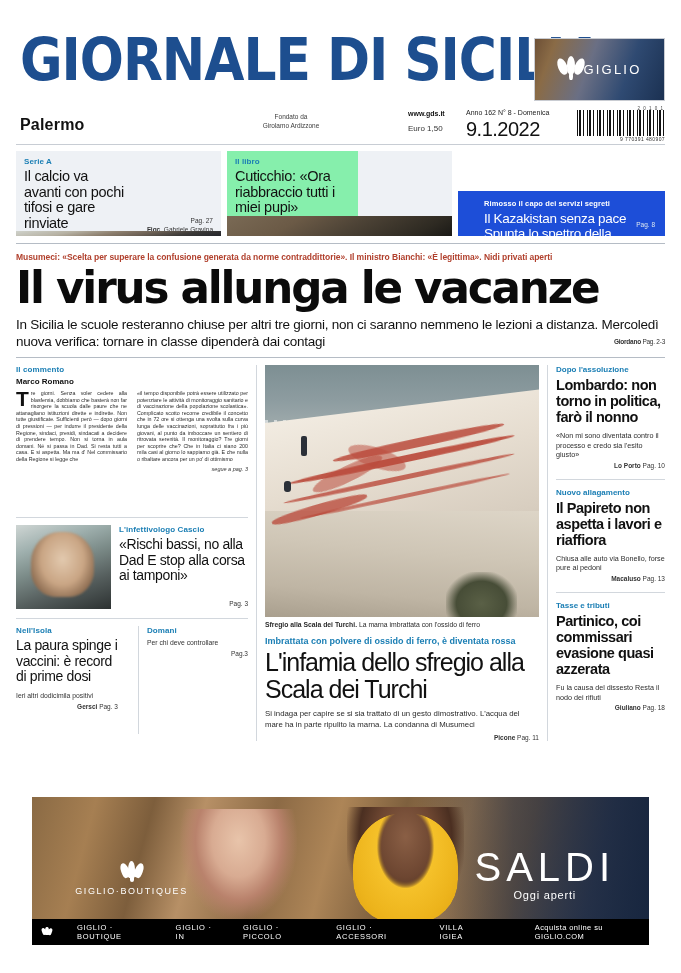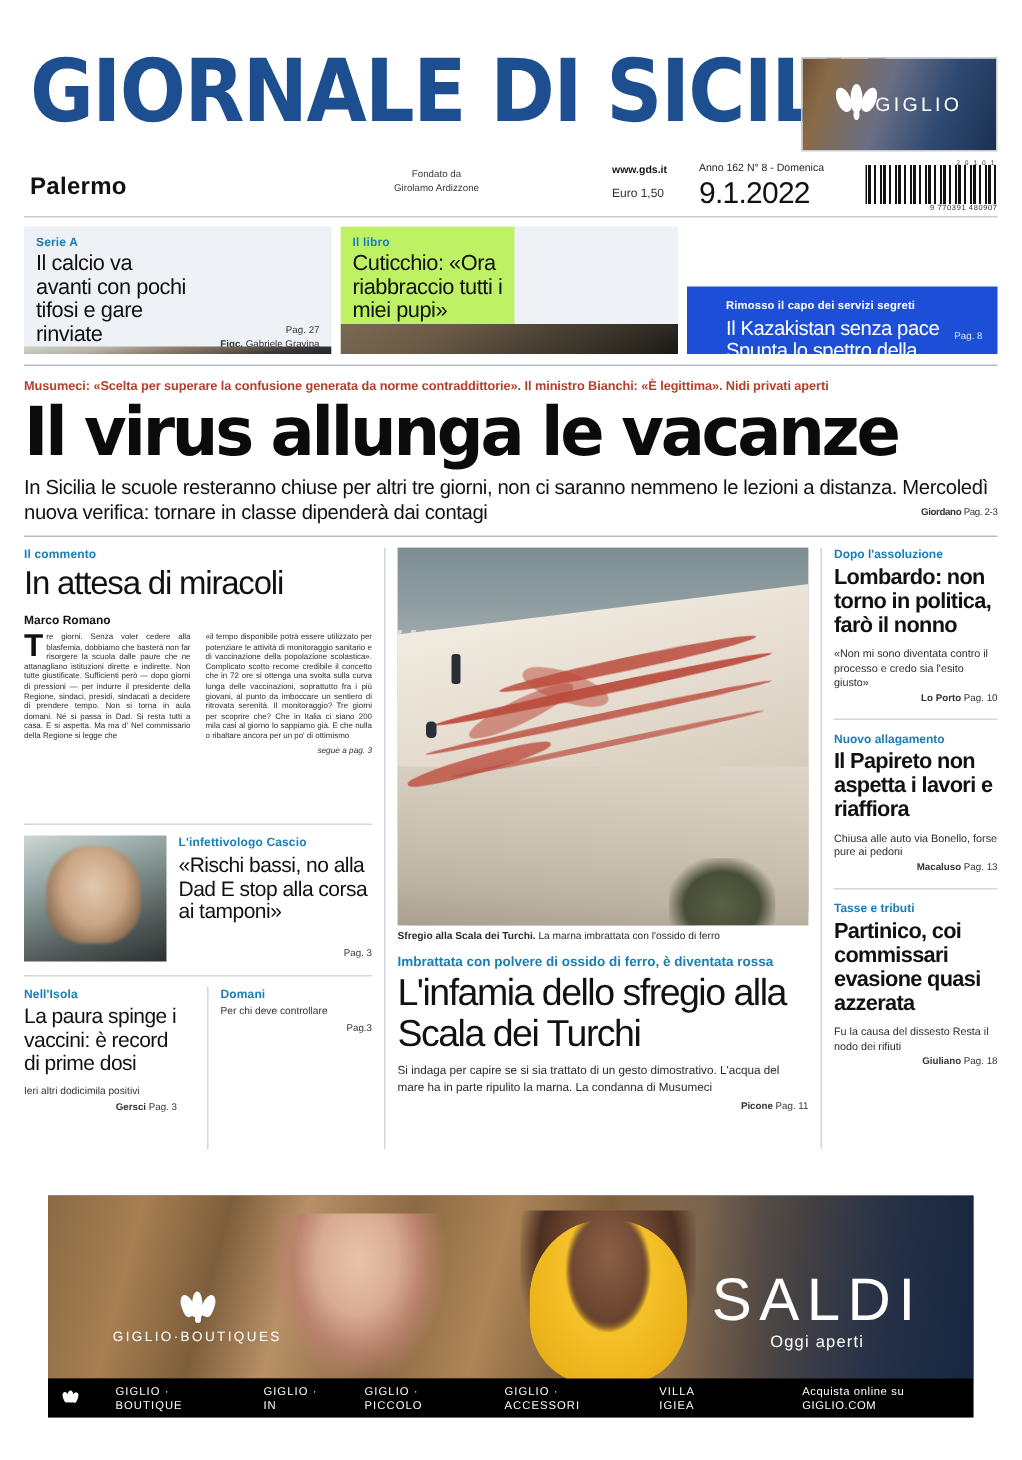--- a/index.html
+++ b/index.html
@@ -192,21 +192,21 @@
   }
   .t-serie .photo::after{
     content:"";
     position:absolute;
     left:18%; top:16%; width:60%; height:70%;
     border-radius:48% 48% 42% 42%;
     background: radial-gradient(ellipse at 50% 38%, #cbb49e 0%, #b59madd 1%, #ab8f77 45%, #8a6f5a 70%, #5d4b3e 100%);
     filter: blur(1px);
   }
   .t-libro { width: 225px; display: flex; }
-  .t-libro .txt { padding: 6px 8px 0 8px; width: 116px; box-sizing: border-box; background:#bef264; }
+  .t-libro .txt { padding: 6px 8px 0 8px; width: 131px; box-sizing: border-box; background:#86efac; }
   .t-libro .photo {
     flex: 1;
     background: linear-gradient(150deg,#7a6a55 0%,#6b5a46 30%,#4d4336 55%,#2e2a22 85%,#1a1916 100%);
     position: relative;
   }
   .t-libro .photo::after{
     content:"";
     position:absolute; left:22%; top:14%; width:56%; height:66%;
     border-radius:50% 50% 45% 45%;
     background: radial-gradient(ellipse at 50% 40%, #d6c3ab 0%, #b49madd 1%, #a5886d 50%, #6d5844 80%, #3a3025 100%);
@@ -667,21 +667,20 @@
 
   <div style="height:7px"></div>
   <div class="hr-med"></div>
 
   <div class="body-grid">
 
     <div class="col-left">
 
       <div>
         <div class="kick">Il commento</div>
-        <div class="sec-title">In attesa di miracoli</div>
         <div class="byline">Marco Romano</div>
         <div class="twocol">
           <p class="dropcap">Tre giorni. Senza voler cedere alla blasfemia, dobbiamo che basterà non far risorgere la scuola dalle paure che ne attanagliano istituzioni dirette e indirette. Non tutte giustificate. Sufficienti però — dopo giorni di pressioni — per indurre il presidente della Regione, sindaci, presidi, sindacati a decidere di prendere tempo. Non si torna in aula domani. Né si passa in Dad. Si resta tutti a casa. E si aspetta. Ma ma d' Nel commissario della Regione si legge che</p>
           <p>«il tempo disponibile potrà essere utilizzato per potenziare le attività di monitoraggio sanitario e di vaccinazione della popolazione scolastica». Complicato scotto recome credibile il concetto che in 72 ore si ottenga una svolta sulla curva lunga delle vaccinazioni, soprattutto fra i più giovani, al punto da imboccare un sentiero di ritrovata serenità. Il monitoraggio? Tre giorni per scoprire che? Che in Italia ci siano 200 mila casi al giorno lo sappiamo già. E che nulla o ribaltare ancora per un po' di ottimismo</p>
           <div class="cont-ref">segue a pag. 3</div>
         </div>
       </div>
 
       <div class="divider"></div>
 

